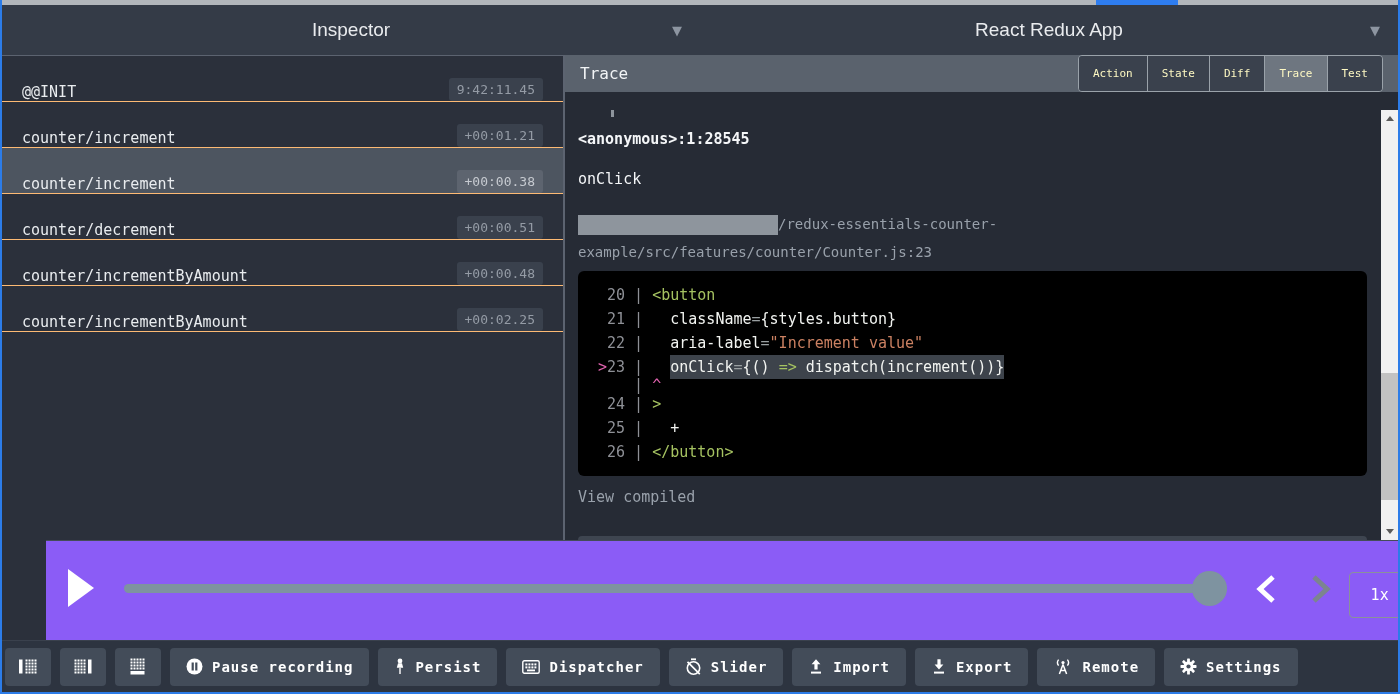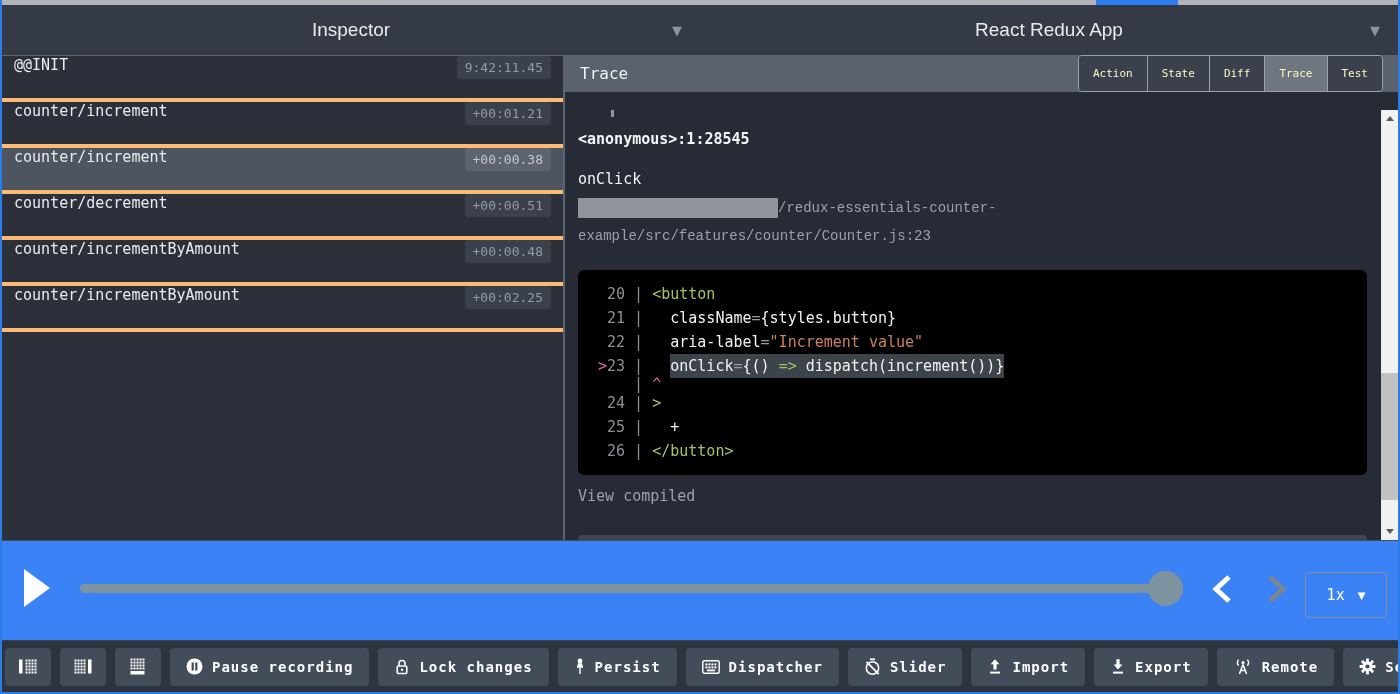--- a/index.html
+++ b/index.html
@@ -16,59 +16,59 @@
   .title-caret{position:absolute;right:18px;color:#8d95a1;font-size:13px;font-family:"DejaVu Sans",sans-serif;}
   
   .main{display:flex;height:485px;}
   .left-panel{width:563px;box-sizing:border-box;background:#2b303b;border-right:2px solid #5c6370;border-top:1px solid #5c6370;}
   .filter-row{height:42px;box-sizing:border-box;display:flex;align-items:center;padding:0 12px;border-bottom:1px solid #515864;}
   .filter-input{flex:1;background:transparent;border:none;outline:none;color:#e8eaed;
     font-family:"DejaVu Sans Mono",monospace;font-size:16px;}
   .filter-input::placeholder{color:#879097;}
   .commit-btn{background:transparent;border:1px solid #79818c;border-radius:4px;color:#fff;
     font-family:"DejaVu Sans Mono",monospace;font-weight:bold;font-size:13px;padding:5px 13px;cursor:pointer;}
-  .action-row{height:46px;box-sizing:border-box;border-bottom:4px solid #fdba74;display:flex;
-    align-items:flex-start;justify-content:space-between;padding:0 12px;color:#e9ecef;font-size:15px;cursor:pointer;}
+  .action-row{height:46px;box-sizing:border-box;border-bottom:1px solid #fdba74;display:flex;
+    align-items:flex-end;justify-content:space-between;padding:0 20px;color:#e9ecef;font-size:15px;cursor:pointer;}
   .action-row.selected{background:#4d5560;}
   .badge{background:#3a414d;border-radius:3px;padding:4px 8px;font-size:13px;color:#949ba5;}
   .action-row.selected .badge{background:#5d646f;color:#c6cad0;}
   
   .right-panel{flex:1;position:relative;background:#262b35;}
   .rp-header{height:37px;background:#5a626d;display:flex;align-items:center;padding:0 15px;box-sizing:border-box;}
   .rp-title{color:#f2f4f6;font-size:16px;}
   .tabs{margin-left:auto;display:flex;border:1px solid #9aa2aa;border-radius:4px;overflow:hidden;}
   .tab{background:#3a414d;color:#fef9c3;font-family:"DejaVu Sans Mono",monospace;font-size:11px;
     padding:11px 14px;border:none;border-right:1px solid #9aa2aa;cursor:pointer;}
   .tab:last-child{border-right:none;}
   .tab.active{background:#6e7680;}
   .rp-content{position:absolute;top:55px;left:0;right:17px;bottom:0;padding:0 14px 0 13px;overflow:hidden;color:#99a1ab;}
   .clip-frag{position:absolute;top:0;left:46px;width:3px;height:7px;background:#8e959d;}
   .anon-line{margin-top:20px;color:#f4f6f8;font-weight:bold;font-size:15px;}
   .handler{margin-top:22px;color:#f4f6f8;font-size:15px;}
-  .path{margin-top:6px;font-size:14px;line-height:28px;color:#99a1ab;cursor:pointer;font-family:Liberation Mono, monospace;}
+  .path{margin-top:22px;font-size:14px;line-height:28px;color:#99a1ab;cursor:pointer;}
   .redacted{display:inline-block;width:200px;height:20px;background:#8e959d;vertical-align:middle;}
-  .code-block{margin-top:20px;width:789px;box-sizing:border-box;background:#000;border-radius:6px;
+  .code-block{margin-top:5px;width:789px;box-sizing:border-box;background:#000;border-radius:6px;
     padding:12px 0 12px 20px;font-size:15px;}
   .code-line{white-space:pre;line-height:24px;}
   .code-line.caret-line{line-height:13px;}
   .ln-marker{color:#df62ae;}
   .ln-num,.ln-pipe{color:#8e9096;}
   .seg-w{color:#f2f4f1}.seg-g{color:#a5c261}.seg-s{color:#cb8162}.seg-o{color:#9aa0a2}.seg-p{color:#df62ae}
   .hl{background:#3d434b;padding:3px 0;}
   .view-compiled{margin-top:12px;font-size:15px;color:#99a1ab;cursor:pointer;}
   .next-strip{margin-top:30px;width:789px;height:7px;background:#3e4550;border-radius:4px 4px 0 0;}
   
   .scrollbar{position:absolute;top:55px;right:0;width:17px;bottom:0;background:#f1f1f1;}
   .sb-arrow{position:absolute;left:0;width:17px;height:17px;display:flex;align-items:center;justify-content:center;}
   .sb-arrow.up{top:0}.sb-arrow.down{bottom:0}
   .sb-arrow.up::after{content:'';border-left:4px solid transparent;border-right:4px solid transparent;border-bottom:5px solid #5a5a5a;}
   .sb-arrow.down::after{content:'';border-left:4px solid transparent;border-right:4px solid transparent;border-top:5px solid #5a5a5a;}
   .sb-thumb{position:absolute;left:0;top:263px;width:17px;height:127px;background:#c2c2c2;}
   
-  .playback{position:relative;height:100px;background:#3b82f6;border-top:1px solid #454c58;box-sizing:border-box;}
+  .playback{position:relative;height:100px;background:#8b5cf6;border-top:1px solid #454c58;box-sizing:border-box;margin-left:44px;}
   .play-btn{position:absolute;left:22px;top:28px;width:0;height:0;border-left:26px solid #fff;
     border-top:19px solid transparent;border-bottom:19px solid transparent;cursor:pointer;}
   .slider-track{position:absolute;left:78px;top:43px;width:1103px;height:9px;border-radius:5px;background:#7e93a0;cursor:pointer;}
   .slider-thumb{position:absolute;left:1146px;top:30px;width:35px;height:35px;border-radius:50%;background:#7e93a0;cursor:grab;}
   .step-btn{position:absolute;top:31px;background:transparent;border:none;padding:0;cursor:pointer;}
   .step-back{left:1206px;}
   .step-fwd{left:1261px;cursor:default;}
   .speed-select{position:absolute;left:1303px;top:31px;width:82px;height:46px;border:1px solid #8a919b;
     border-radius:4px;box-sizing:border-box;display:flex;align-items:center;justify-content:center;gap:13px;
     color:#fff;font-size:15px;cursor:pointer;background:transparent;}
@@ -280,30 +280,20 @@
           <svg width="17" height="17" viewBox="0 0 17 17">
             <circle cx="8.5" cy="8.5" r="8" fill="#fff"></circle>
             <rect x="5.6" y="4.5" width="2.2" height="8" fill="#434c59"></rect>
             <rect x="9.2" y="4.5" width="2.2" height="8" fill="#434c59"></rect>
           </svg>
         </span>
         <span>Pause recording</span>
       </button>
       <button class="tb-btn">
         <span style="display: flex;">
-          <svg width="16" height="17" viewBox="0 0 16 17">
-            <path d="M5 8 V5.5 a3 3 0 0 1 6 0 V7" fill="none" stroke="#fff" stroke-width="1.6"></path>
-            <rect x="3.2" y="8" width="9.6" height="7.5" rx="1.2" fill="none" stroke="#fff" stroke-width="1.6"></rect>
-            <circle cx="8" cy="11.8" r="1.2" fill="#fff"></circle>
-          </svg>
-        </span>
-        <span>Lock changes</span>
-      </button>
-      <button class="tb-btn">
-        <span style="display: flex;">
           <svg width="12" height="17" viewBox="0 0 12 17">
             <circle cx="6" cy="3" r="2.4" fill="#fff"></circle>
             <path d="M4 5.2 h4 l1.2 4.6 H2.8 z" fill="#fff"></path>
             <rect x="5.3" y="9.8" width="1.4" height="6.2" fill="#fff"></rect>
           </svg>
         </span>
         <span>Persist</span>
       </button>
       <button class="tb-btn">
         <span style="display: flex;">

